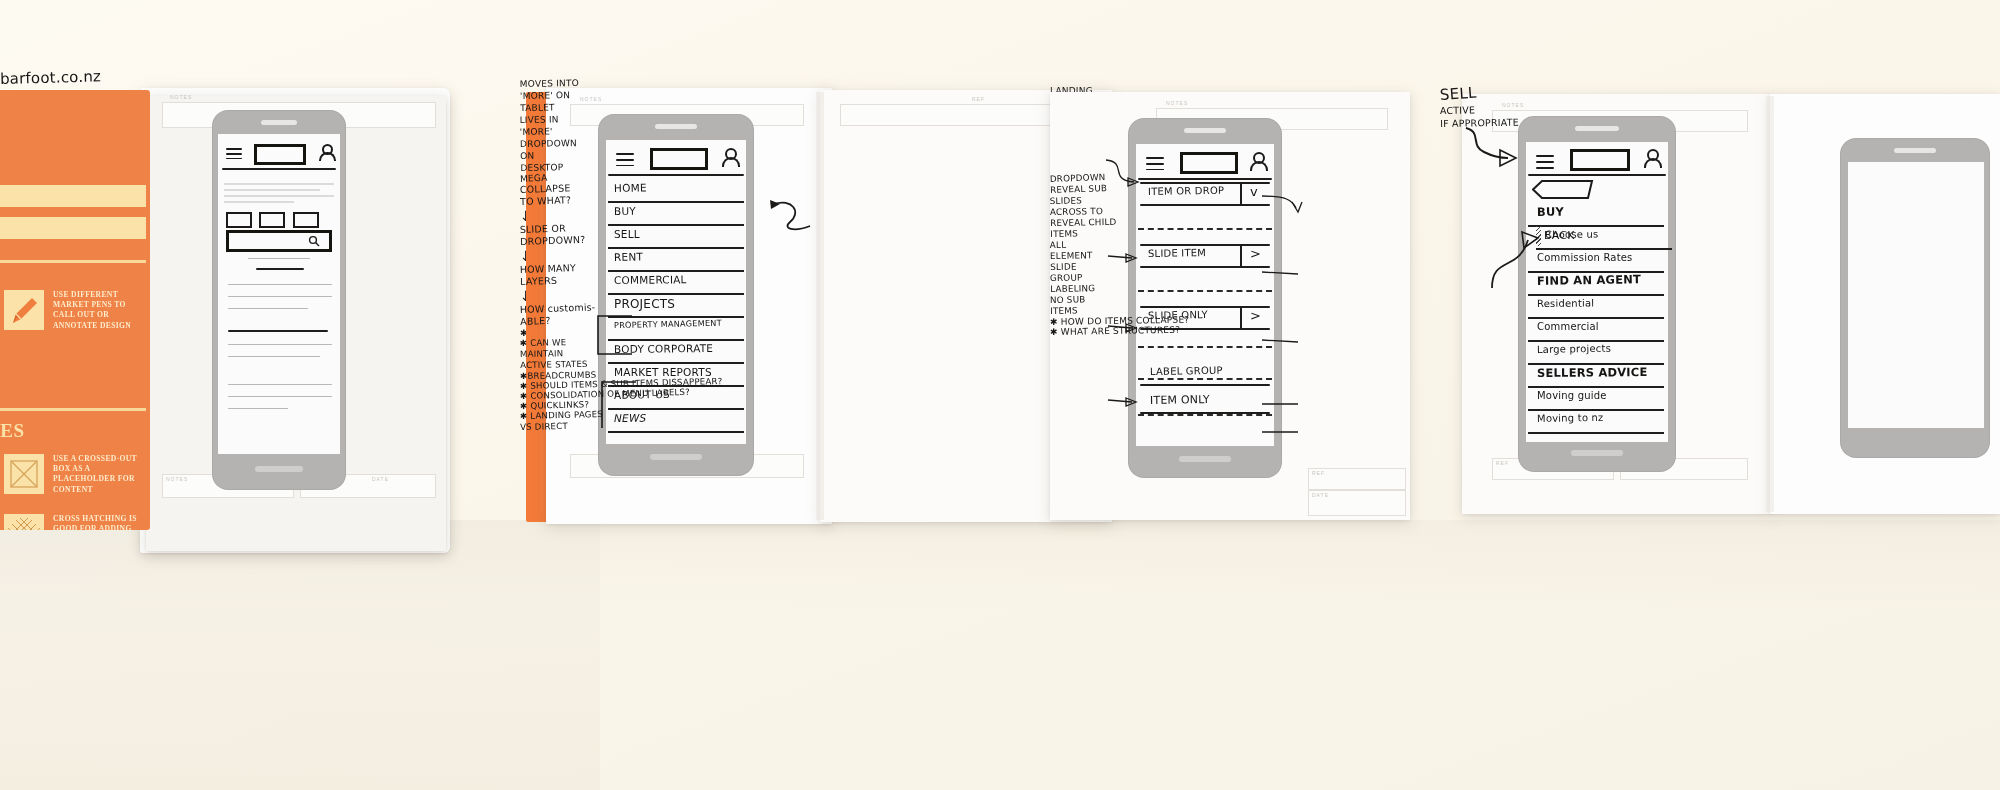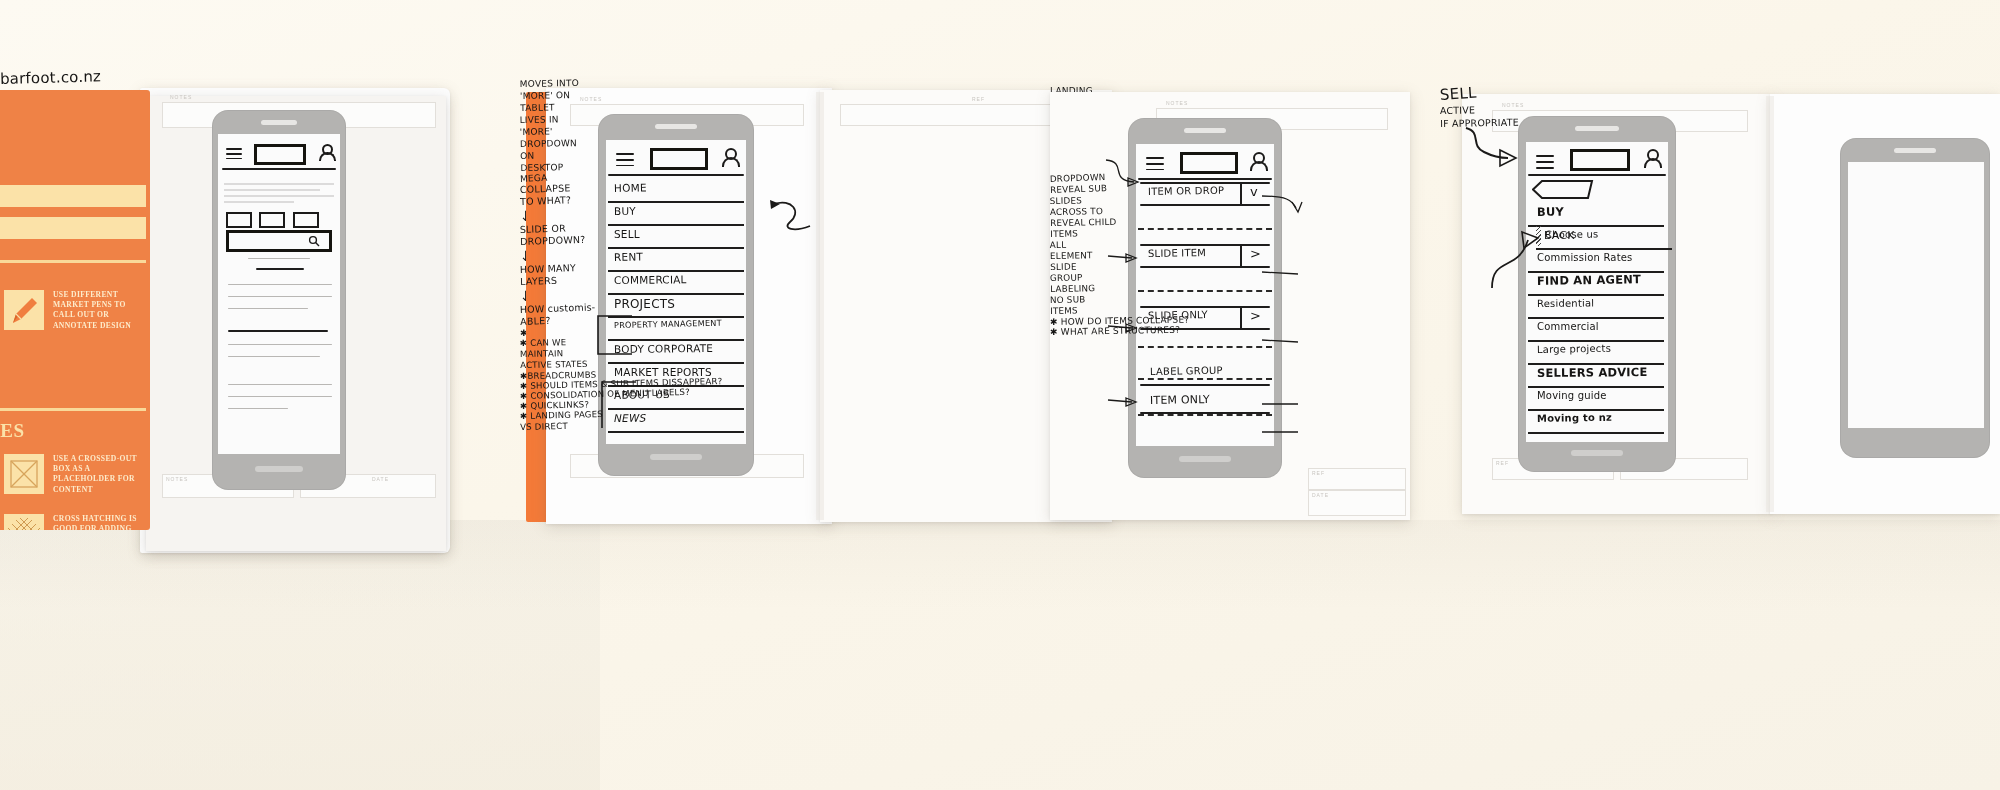--- a/index.html
+++ b/index.html
@@ -476,21 +476,21 @@
             </div>
             <div class="menu-row" style="position: absolute; left: 0px; top: 138px; width: 136px; height: 23px;">
               <span class="hand" style="position: absolute; left: 9px; top: 4px; font-size: 10px; white-space: nowrap; transform: rotate(-1deg);">Large projects</span>
             </div>
             <div class="menu-row" style="position: absolute; left: 0px; top: 161px; width: 136px; height: 23px;">
               <span class="hand" style="position: absolute; left: 9px; top: 3px; font-size: 11.5px; font-weight: 700; white-space: nowrap; transform: rotate(-0.5deg);">SELLERS ADVICE</span>
             </div>
             <div class="menu-row" style="position: absolute; left: 0px; top: 184px; width: 136px; height: 23px;">
               <span class="hand" style="position: absolute; left: 9px; top: 4px; font-size: 10px; white-space: nowrap; transform: rotate(0deg);">Moving guide</span>
             </div>
-            <div class="menu-row" style="position: absolute; left: 0px; top: 207px; width: 136px; height: 23px; font-weight: bold;">
+            <div class="menu-row" style="position: absolute; left: 0px; top: 207px; width: 136px; height: 23px;">
               <span class="hand" style="position: absolute; left: 9px; top: 4px; font-size: 10px; white-space: nowrap; transform: rotate(-1deg);">Moving to nz</span>
             </div>
           </div>
       </div>
       <div class="homebar" style="top:334px;width:52px;height:6px;"></div>
     </div>
 
     <svg style="position:absolute;left:20px;top:38px;" width="64" height="56" aria-hidden="true">
       <path d="M6 4 C22 8, 10 22, 24 28 C32 32, 40 34, 48 34" fill="none" stroke="#1b1a19" stroke-width="2"></path>
       <path d="M40 26 L56 34 L40 42 Z" fill="none" stroke="#1b1a19" stroke-width="1.6"></path>

